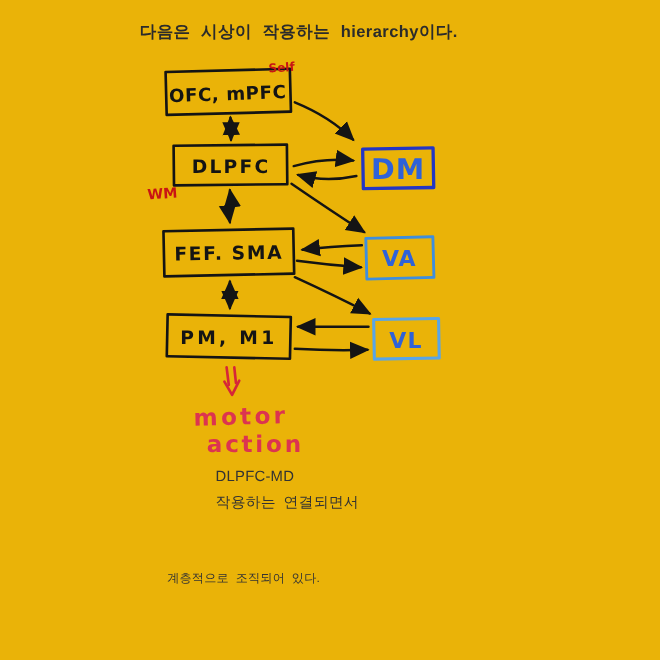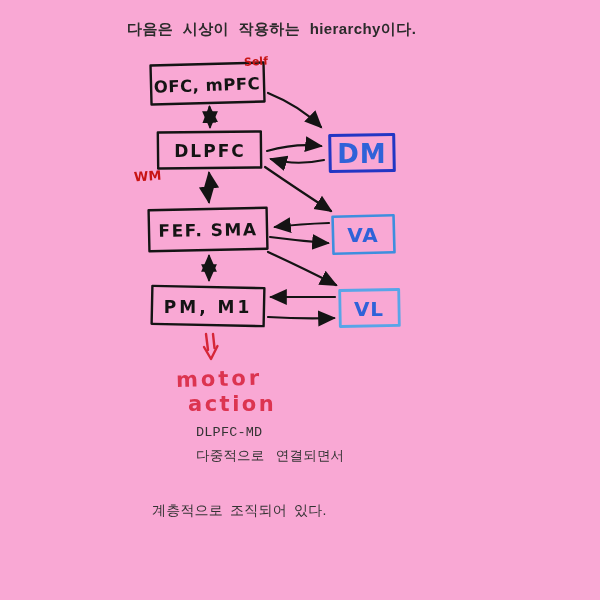--- a/index.html
+++ b/index.html
@@ -1,39 +1,39 @@
 <!DOCTYPE html>
 <html><head>
 <meta charset="utf-8">
 <style>
   html, body { margin:0; padding:0; background:#ffffff; }
   body { width:600px; height:600px; font-family:"Liberation Sans", sans-serif; }
-  .slide { position:relative; width:600px; height:600px; background:#f9a8d4; overflow:hidden; }
+  .slide { position:relative; width:600px; height:600px; background:#eab308; overflow:hidden; }
 
   .title {
     position:absolute; left:127px; top:20px;
     font-size:15px; color:#2b2b2b; letter-spacing:0.4px; word-spacing:5px;
     font-weight:bold;
   }
 
   svg.diagram { position:absolute; left:0; top:0; }
 
   .ink-box { fill:none; stroke:#141414; stroke-width:2.4; stroke-linejoin:round; }
   .ink-line { fill:none; stroke:#141414; stroke-width:2.2; stroke-linecap:round; }
   .hand-label { font-family:"DejaVu Sans", sans-serif; font-weight:bold; fill:#141414; }
   .thal-label { font-family:"DejaVu Sans", sans-serif; font-weight:bold; fill:#2f62d8; }
   .red-label { font-family:"DejaVu Sans", sans-serif; font-weight:bold; fill:#c81414; }
   .motor-label { font-family:"DejaVu Sans", sans-serif; font-weight:bold; fill:#dc3450; }
   .red-line { fill:none; stroke:#d62638; stroke-width:2.4; stroke-linecap:round; stroke-linejoin:round; }
 
   .notes { position:absolute; left:196px; top:421px; font-size:13.5px; color:#333333; }
-  .notes .line { height:24px; line-height:24px; letter-spacing:0.2px; word-spacing:3px;font-family:Liberation Mono, monospace; }
+  .notes .line { height:24px; line-height:24px; letter-spacing:0.2px; word-spacing:3px; }
   .conclusion {
-    position:absolute; left:152px; top:502px;
-    font-size:14px; color:#333333; letter-spacing:0.2px; word-spacing:3px;
+    position:absolute; left:152px; top:518px;
+    font-size:11px; color:#333333; letter-spacing:0.2px; word-spacing:3px;
   }
 </style>
 </head>
 <body>
 
 <div class="slide">
 
   <div class="title">다음은 시상이 작용하는 hierarchy이다.</div>
 
   <svg class="diagram" width="600" height="600" viewBox="0 0 600 600">
@@ -92,17 +92,17 @@
       <path class="red-line" d="M213,334 L214.5,348"></path>
       <path class="red-line" d="M204,347 L211,359 L217.5,346"></path>
     </g>
 
     <text class="motor-label" x="176" y="387" font-size="21" letter-spacing="3" transform="rotate(-1.5 176 380)">motor</text>
     <text class="motor-label" x="188" y="411" font-size="21" letter-spacing="2.5">action</text>
   </svg>
 
   <div class="notes">
     <div class="line">DLPFC-MD</div>
-    <div class="line">다중적으로 연결되면서</div>
+    <div class="line">작용하는 연결되면서</div>
   </div>
   <div class="conclusion">계층적으로 조직되어 있다.</div>
 
 </div>
 
 </body></html>

